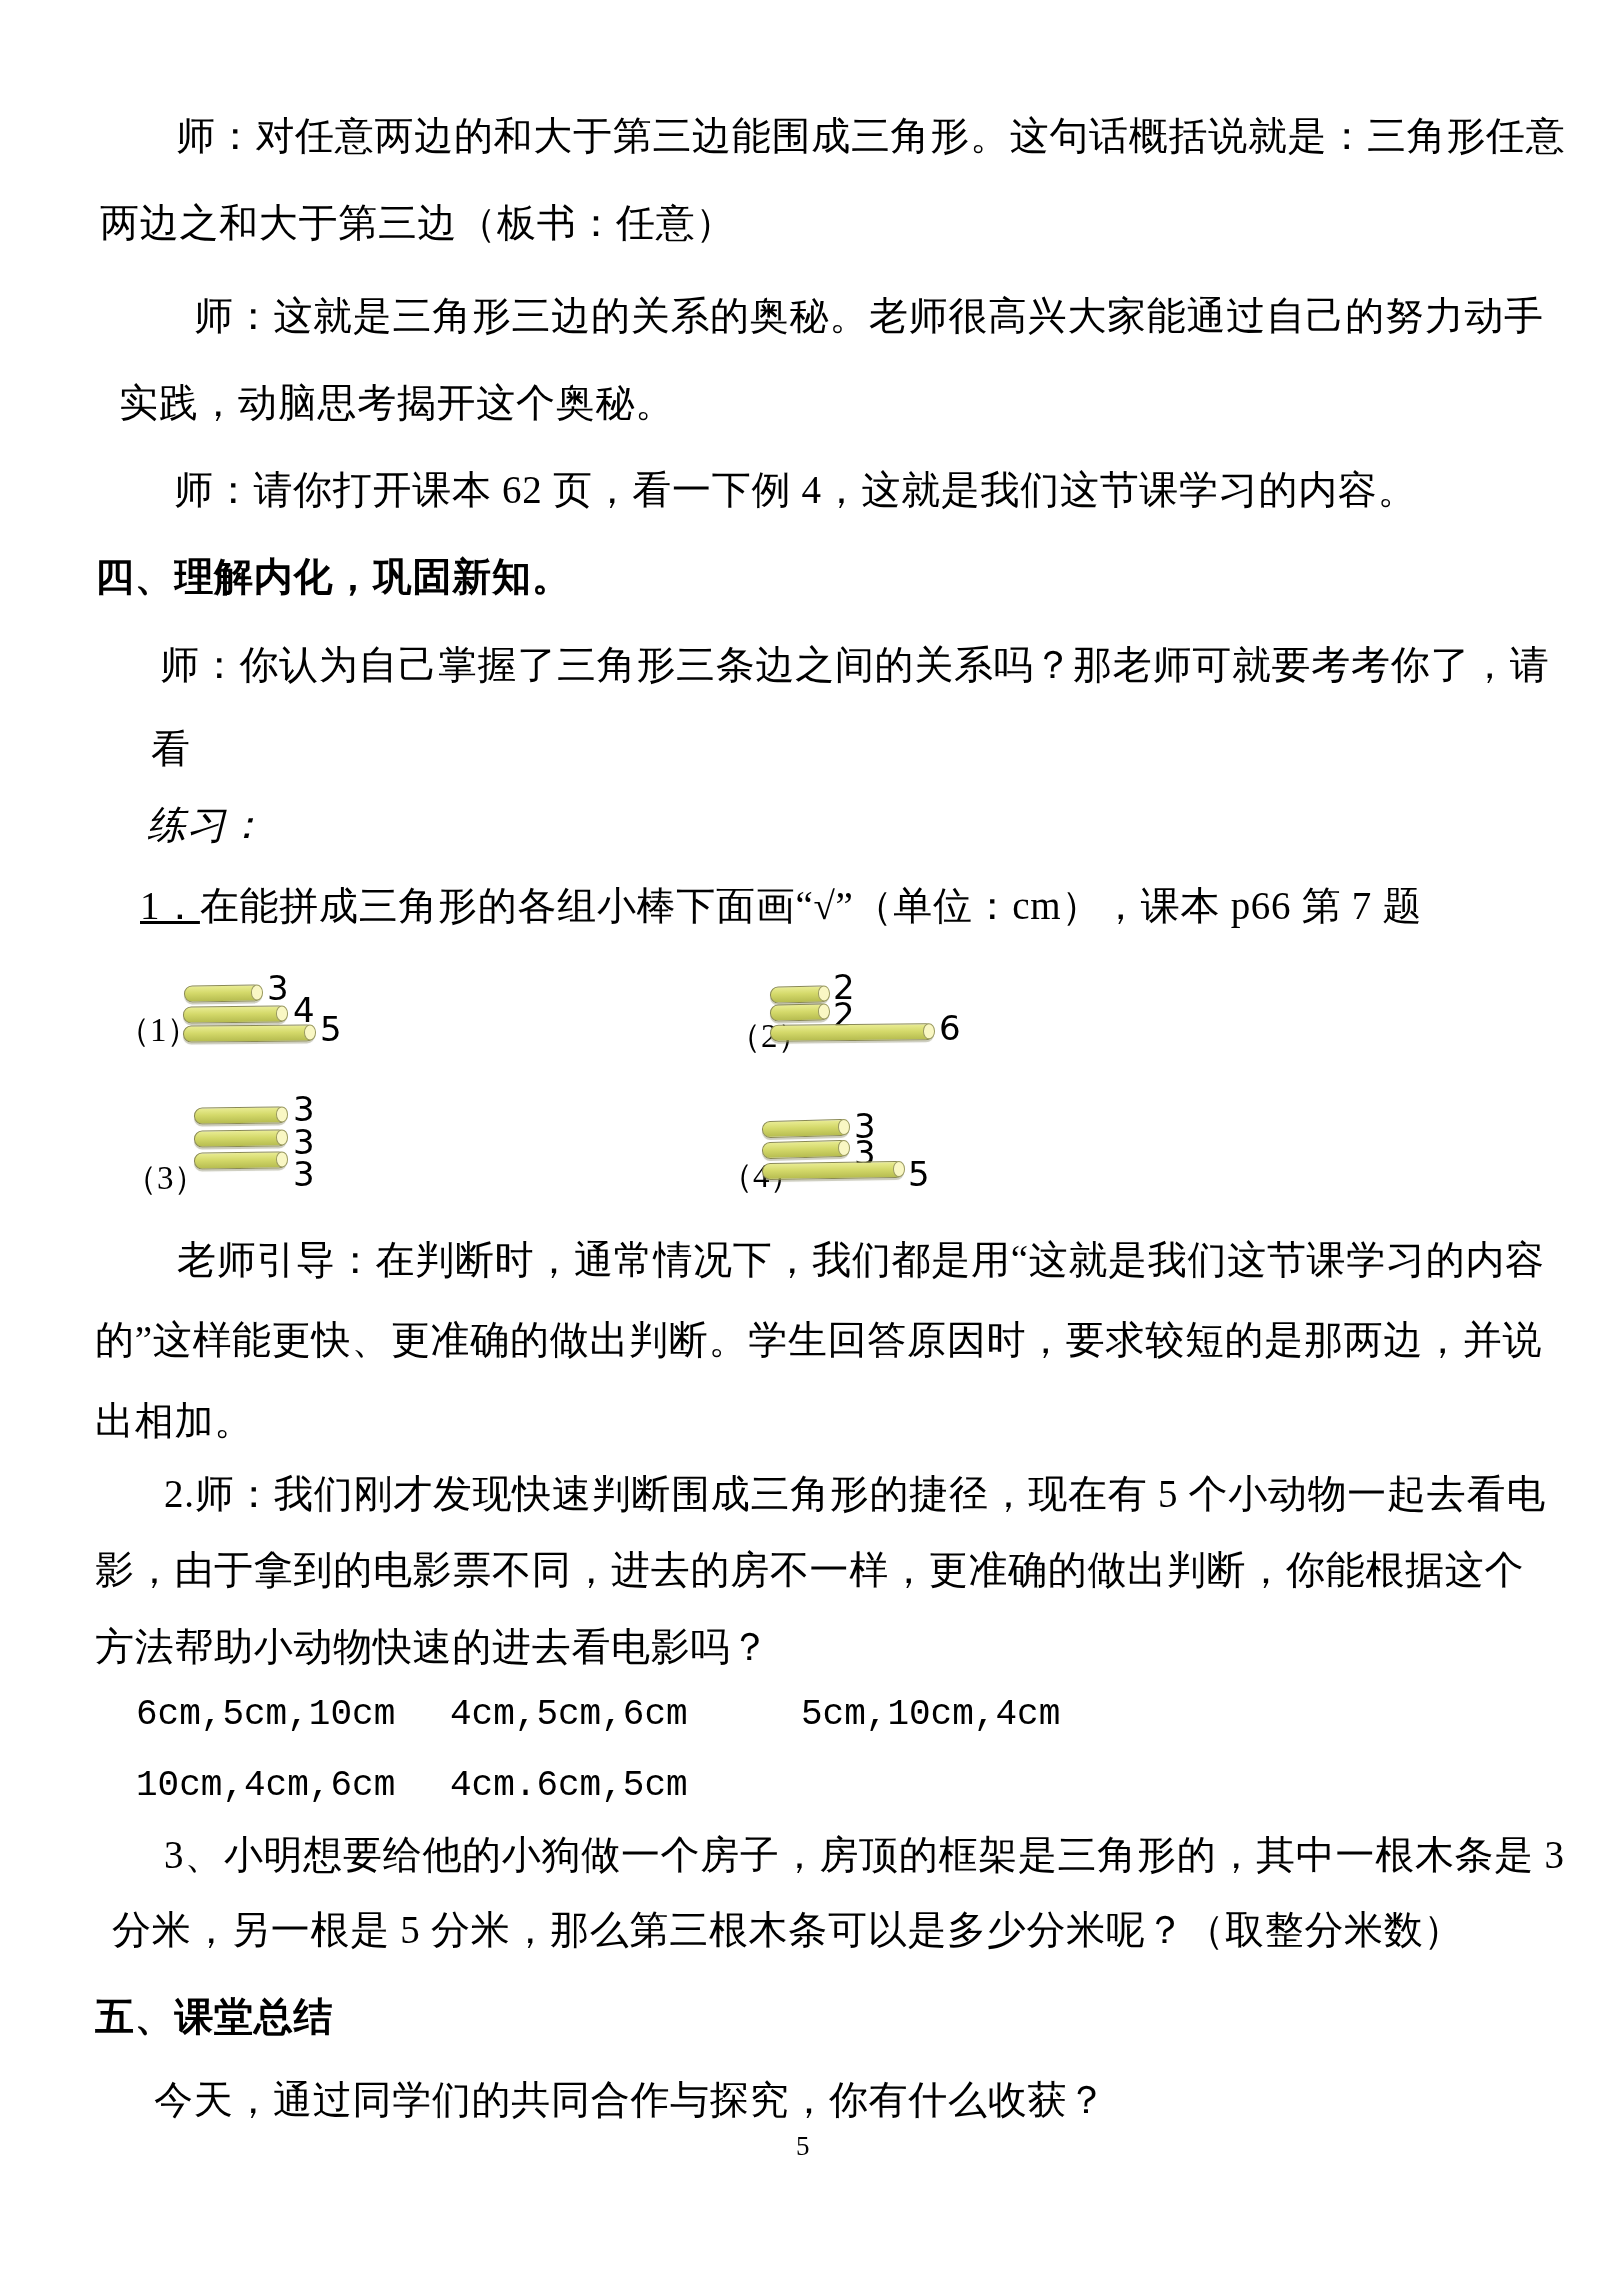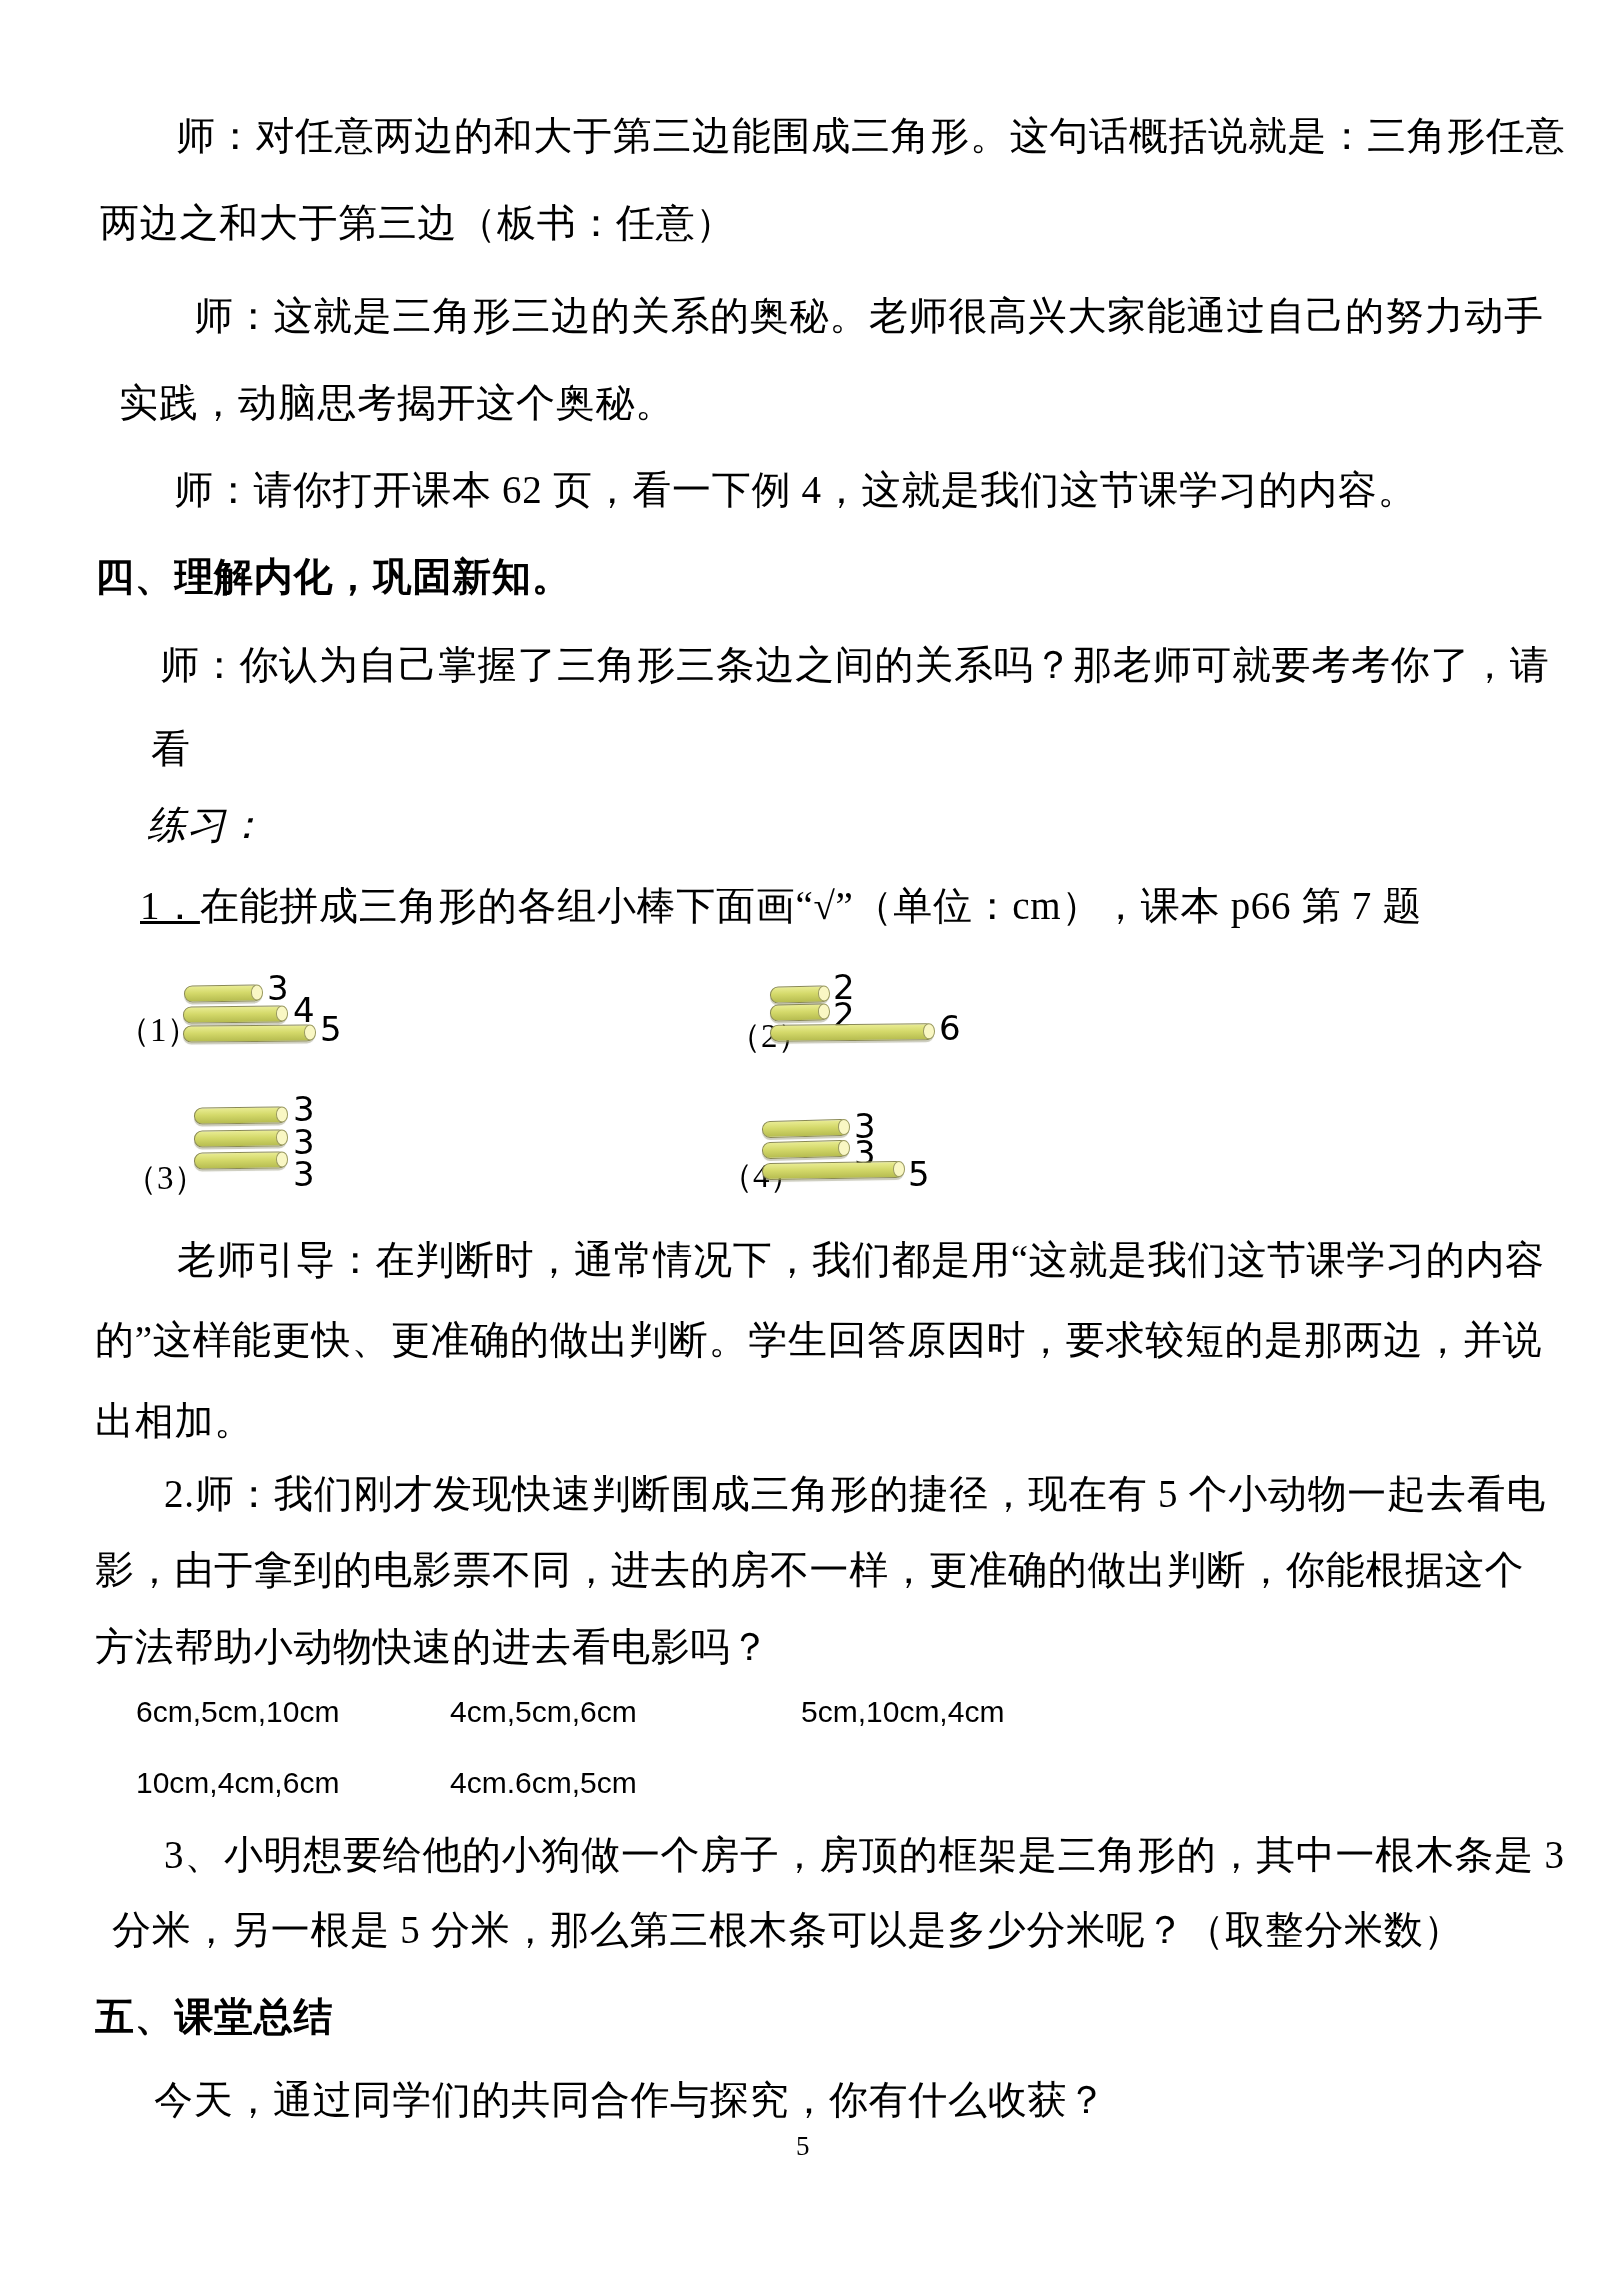--- a/index.html
+++ b/index.html
@@ -14,22 +14,22 @@
   .line{
     position:absolute;
     font-size:39px;
     letter-spacing:0.7px;
     white-space:nowrap;
     line-height:1.1;
   }
   .bold{font-weight:bold;}
   .u{text-decoration:underline;}
   .cmrow{
-    font-family:Liberation Sans, sans-serif;
-    font-size:30px;
+    font-family:Liberation Mono, monospace;
+    font-size:36px;
     letter-spacing:0;
   }
   .glabel{
     position:absolute;
     font-size:33px;
     white-space:nowrap;
   }
   .stick{
     position:absolute;
     height:15px;

